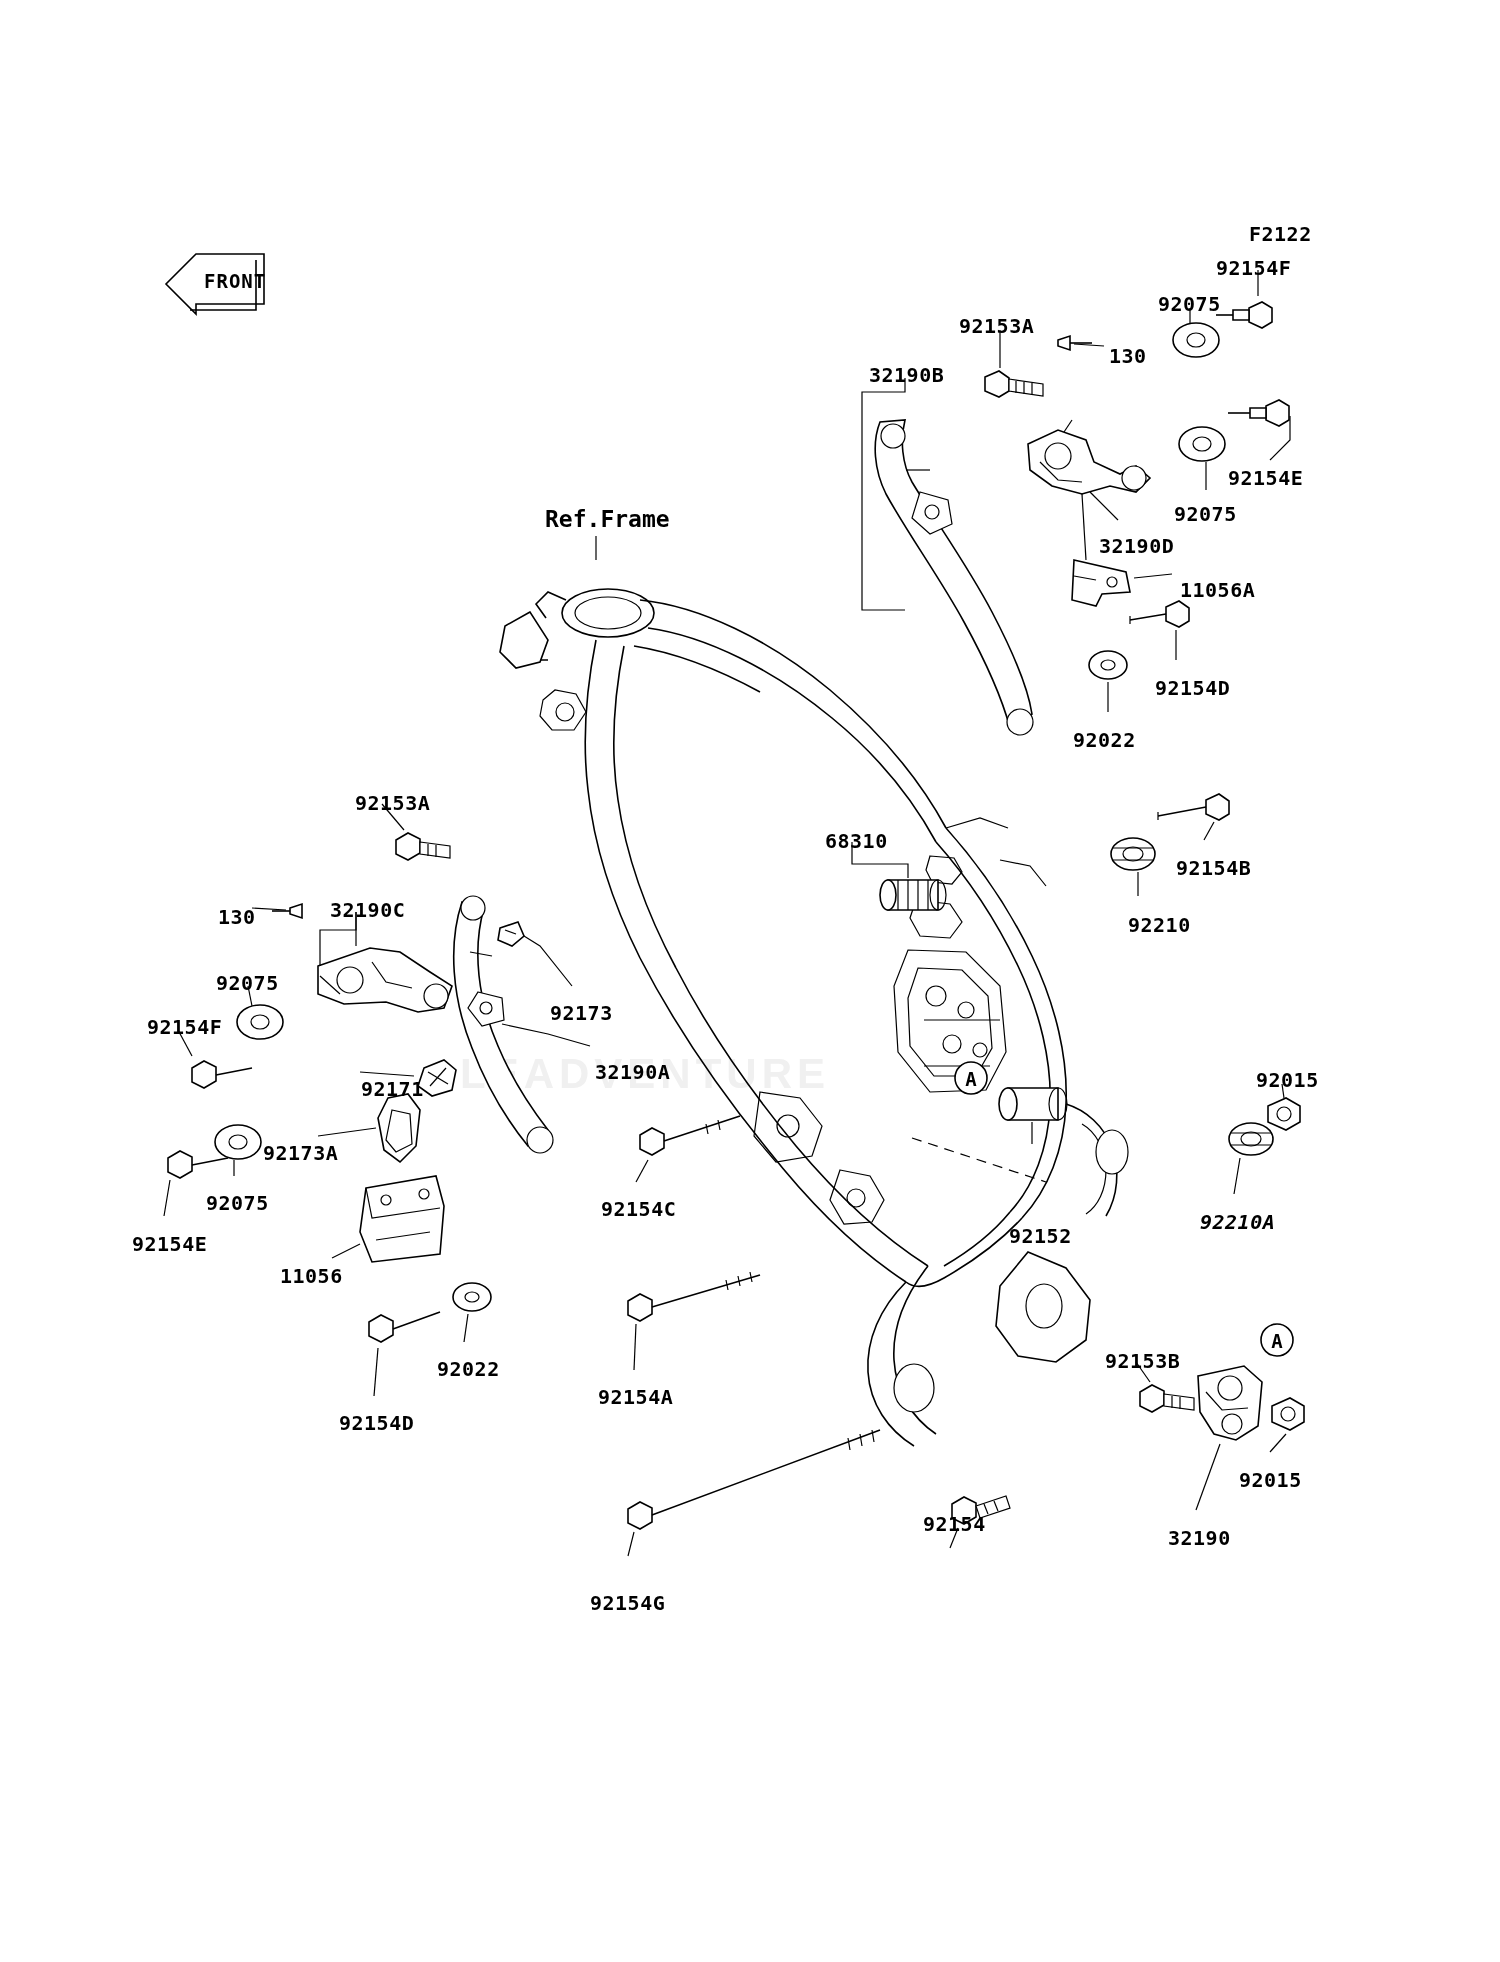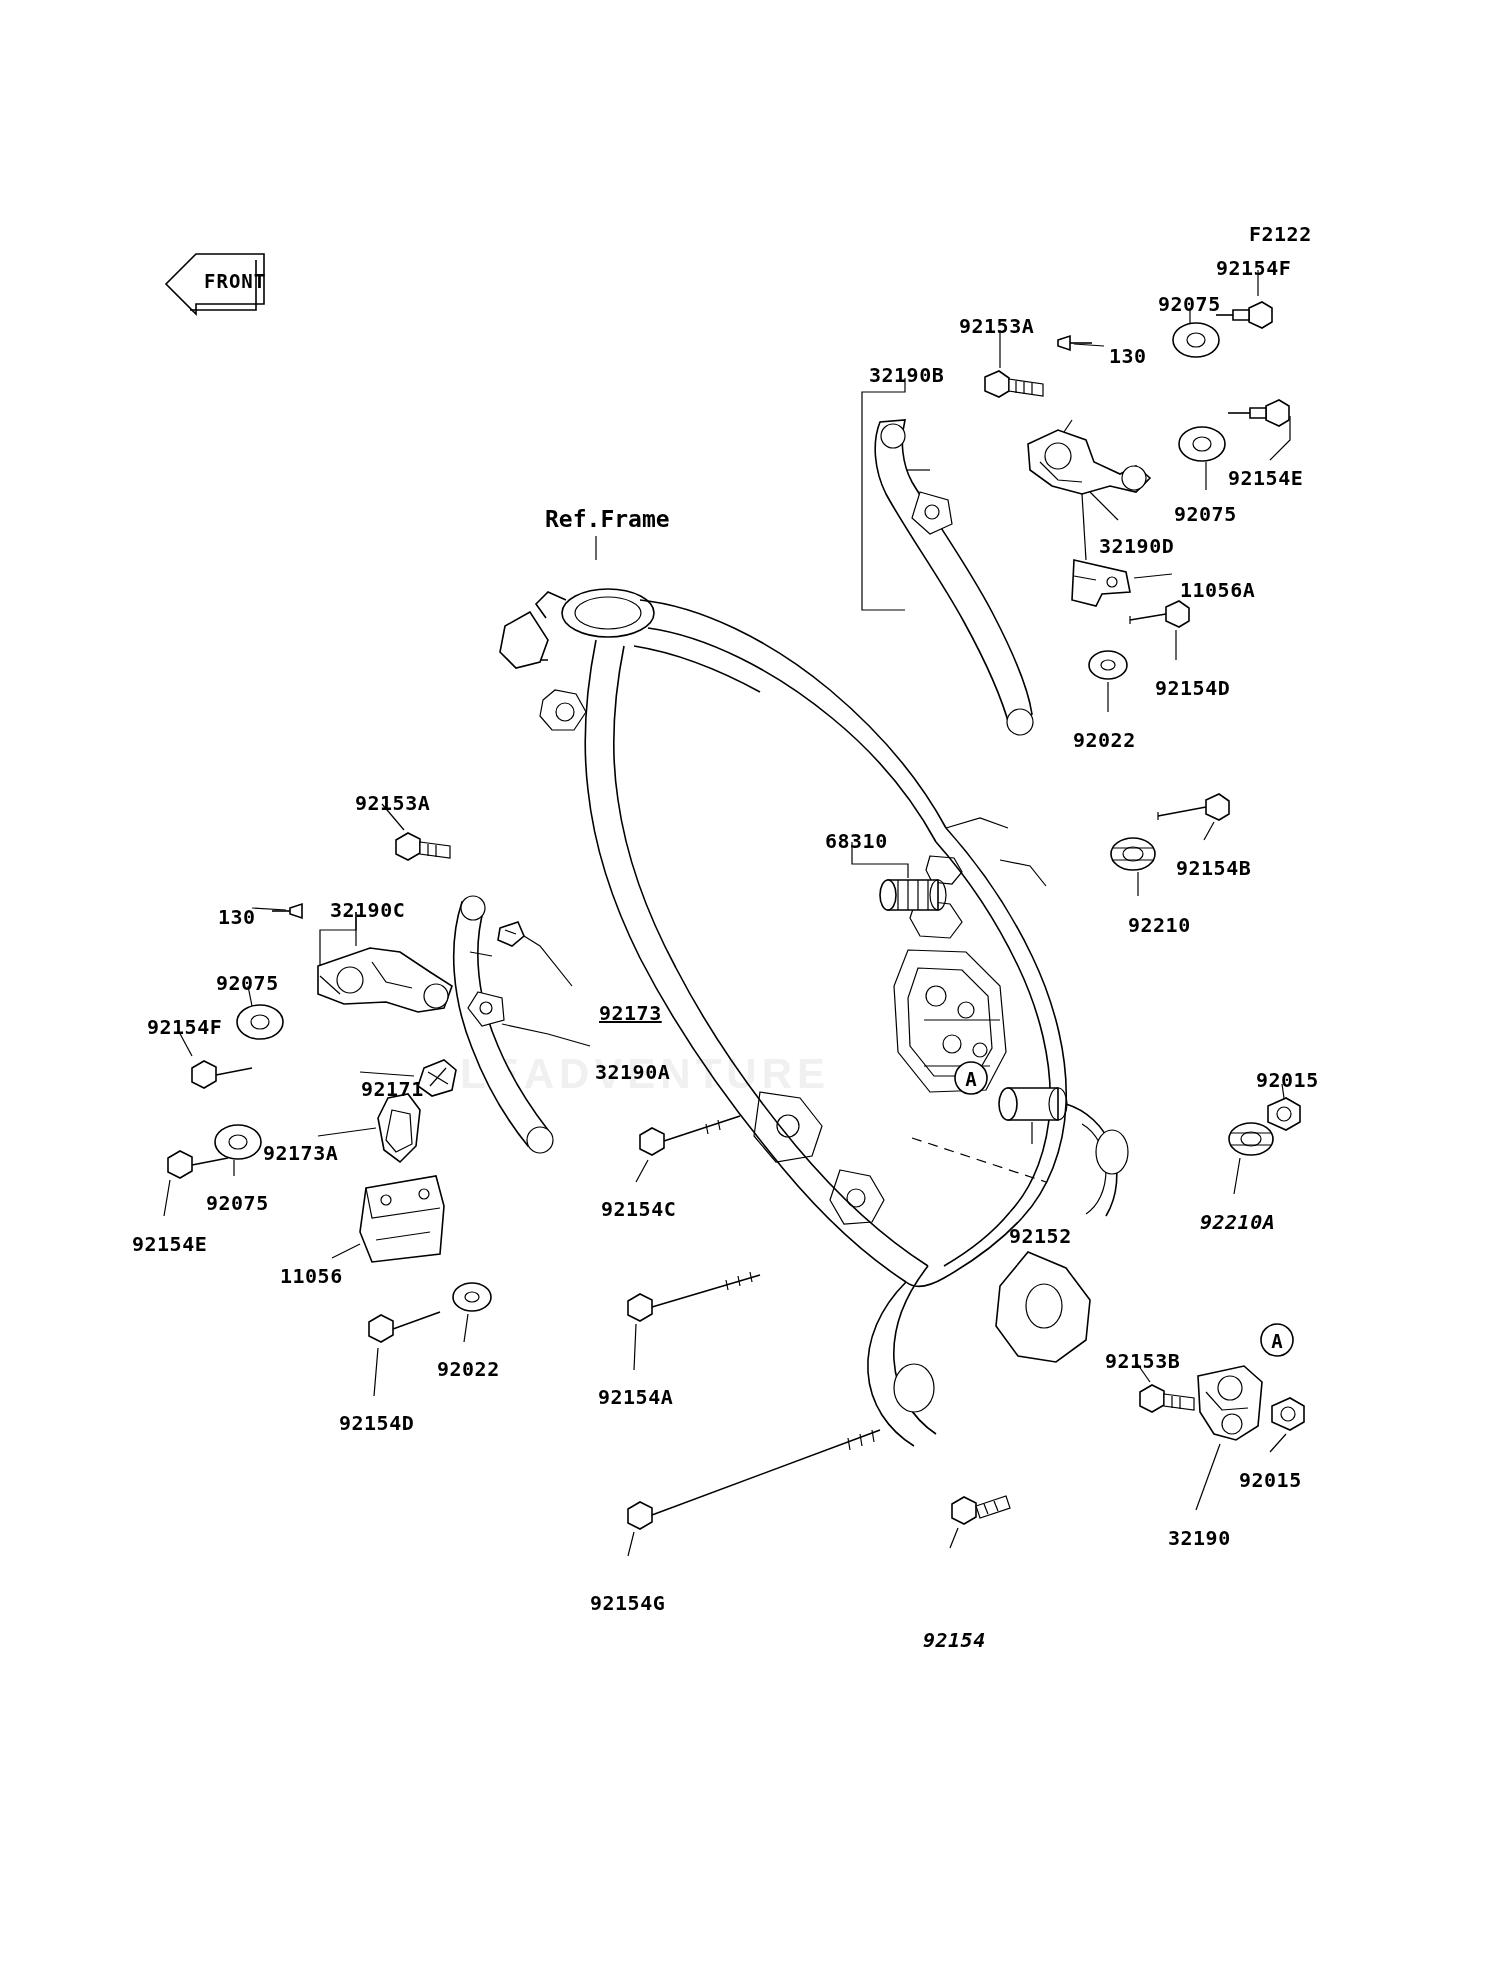--- a/index.html
+++ b/index.html
@@ -477,33 +477,33 @@
   <div class="label" style="left:1155px; top:676px;">92154D</div>
   <div class="label" style="left:1073px; top:728px;">92022</div>
   <div class="label" style="left:355px; top:791px;">92153A</div>
   <div class="label" style="left:825px; top:829px;">68310</div>
   <div class="label" style="left:1176px; top:856px;text-align:right;">92154B</div>
   <div class="label" style="left:218px; top:905px;">130</div>
   <div class="label" style="left:330px; top:898px;">32190C</div>
   <div class="label" style="left:1114px; top:913px;margin-left:14px;">92210</div>
   <div class="label" style="left:216px; top:971px;">92075</div>
   <div class="label" style="left:147px; top:1015px;">92154F</div>
-  <div class="label" style="left:599px; top:1001px;text-decoration:underline;">92173</div>
+  <div class="label" style="left:550px; top:1001px;">92173</div>
   <div class="label" style="left:595px; top:1060px;">32190A</div>
   <div class="label" style="left:313px; top:1077px;margin-left:48px;">92171</div>
   <div class="label" style="left:1256px; top:1068px;">92015</div>
   <div class="label" style="left:263px; top:1141px;">92173A</div>
   <div class="label" style="left:1009px; top:1224px;">92152</div>
   <div class="label" style="left:206px; top:1191px;">92075</div>
   <div class="label" style="left:1200px; top:1210px;font-style:italic;">92210A</div>
   <div class="label" style="left:132px; top:1232px;">92154E</div>
   <div class="label" style="left:601px; top:1197px;">92154C</div>
   <div class="label" style="left:280px; top:1264px;">11056</div>
   <div class="label" style="left:437px; top:1357px;">92022</div>
   <div class="label" style="left:1105px; top:1349px;">92153B</div>
   <div class="label" style="left:339px; top:1411px;">92154D</div>
   <div class="label" style="left:598px; top:1385px;">92154A</div>
   <div class="label" style="left:1239px; top:1468px;">92015</div>
   <div class="label" style="left:1168px; top:1526px;">32190</div>
-  <div class="label" style="left:923px; top:1628px;font-style:italic;">92154</div>
+  <div class="label" style="left:923px; top:1512px;">92154</div>
   <div class="label" style="left:590px; top:1571px;margin-top:20px;">92154G</div>
 
 </div>
 
 </body></html>

